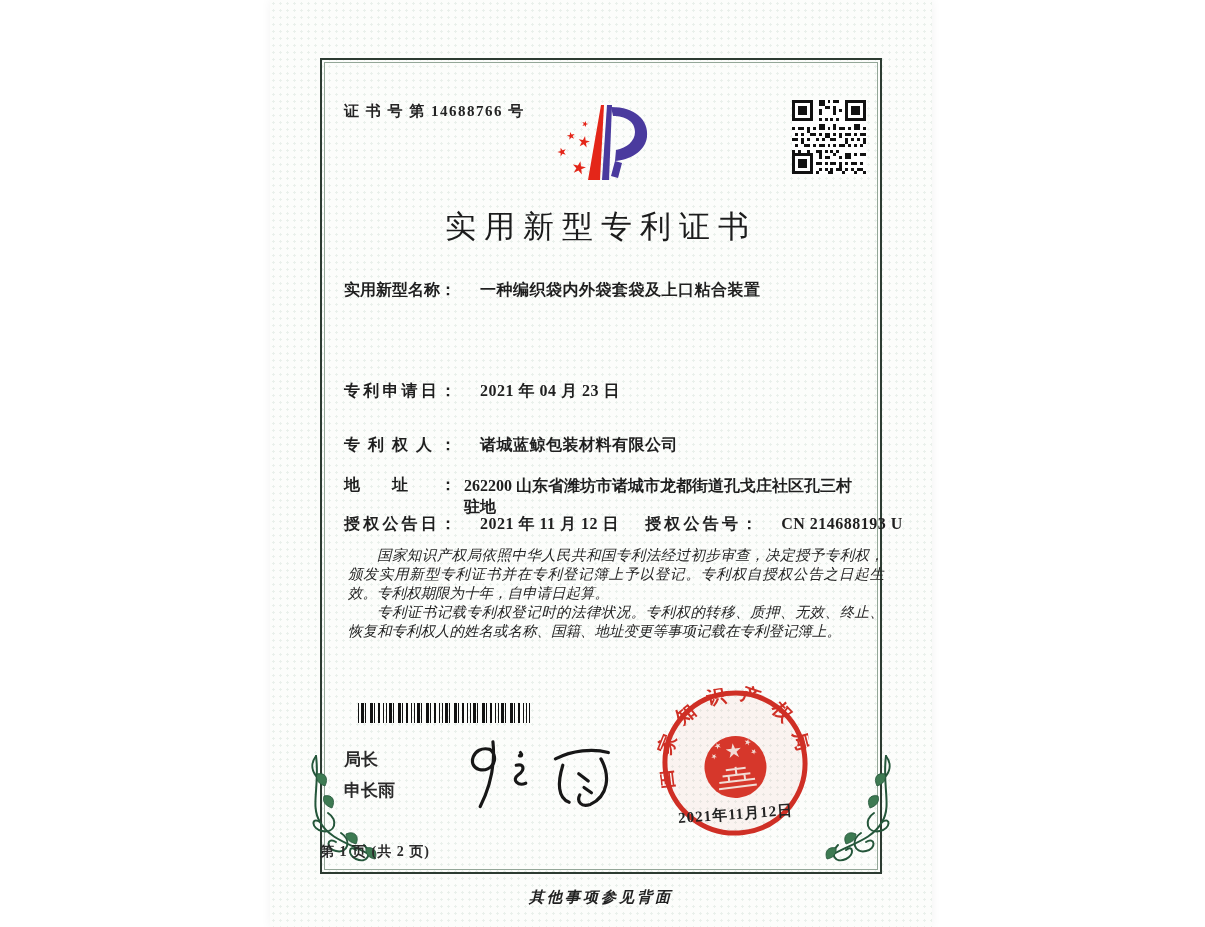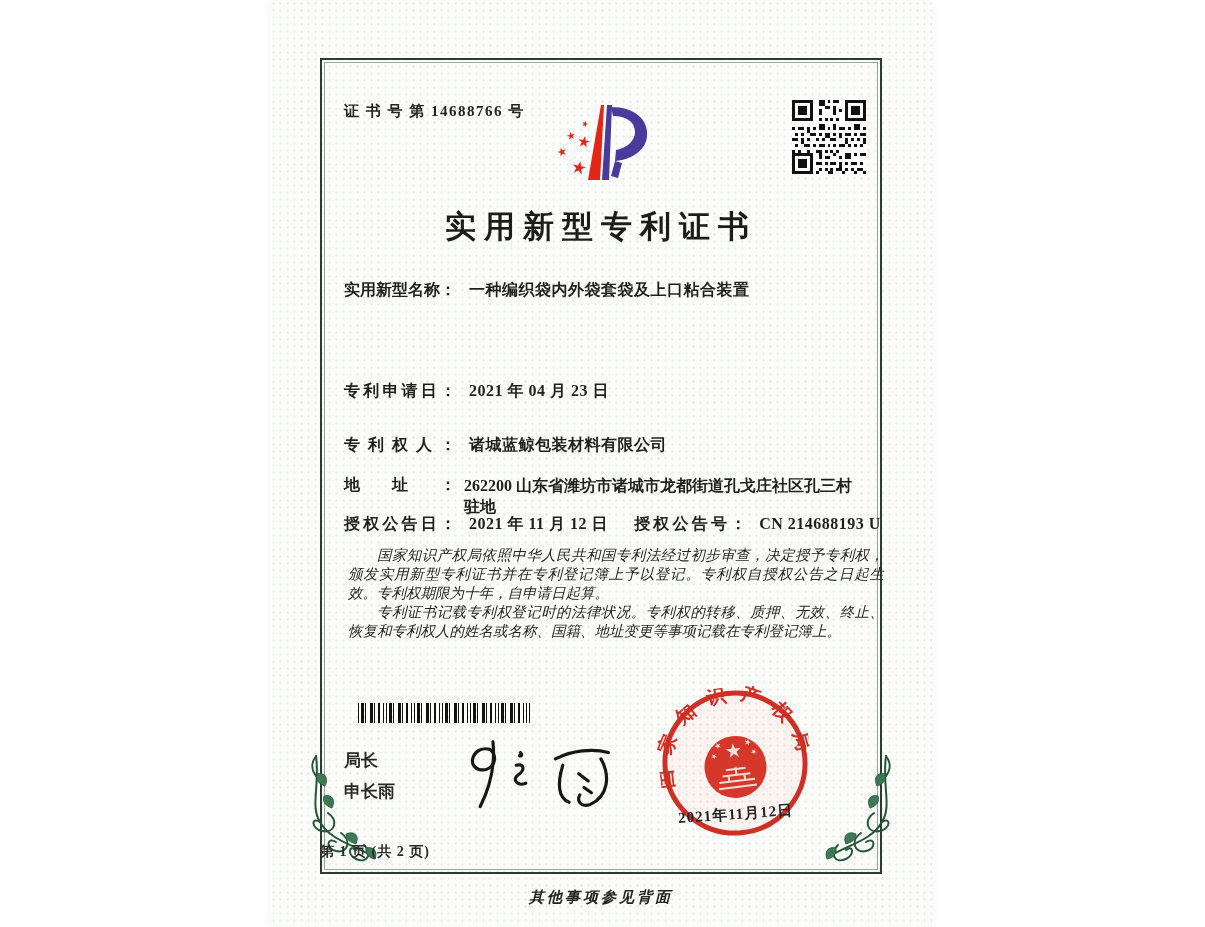--- a/index.html
+++ b/index.html
@@ -32,33 +32,33 @@
   
   .cert-no {
     position:absolute; left:74px; top:102px;
     font-size:15px; font-weight:700; letter-spacing:1.5px; color:#232323;
     white-space:nowrap;
   }
   .logo { position:absolute; left:265px; top:80px; width:130px; height:115px; }
   .qr   { position:absolute; left:522px; top:100px; width:74px; height:74px; }
   .title {
     position:absolute; left:50px; top:206px; width:562px;
-    text-align:center; font-size:31px; font-weight:700;
+    text-align:center; font-size:31px; font-weight:400;
     letter-spacing:8px; color:#1c1c1c; white-space:nowrap;
   }
   
   .field {
     position:absolute; left:74px;
     font-size:16px; font-weight:700; color:#1f1f1f; white-space:nowrap;
   }
   .flabel {
     display:inline-block; width:112px;
     text-align:justify; text-align-last:justify; vertical-align:top;
   }
-  .fvalue { margin-left:13px; letter-spacing:0.5px; }
+  .fvalue { margin-left:24px; letter-spacing:0.5px; }
   .addr-value { display:inline-block; margin-left:8px; white-space:normal; width:392px; line-height:21px; vertical-align:top; }
   .g2 { margin-left:26px;font-family:Liberation Serif, serif; }
   
   .legal {
     position:absolute; left:78px; top:546px; width:536px;
     font-size:14.5px; line-height:19px; font-style:italic; font-weight:500;
     color:#242424; text-align:justify;
   }
   .legal p { text-indent:2em; }
   
@@ -68,21 +68,21 @@
       #111 0 1.5px, transparent 1.5px 3px,
       #111 3px 6px, transparent 6px 7.5px,
       #111 7.5px 8.5px, transparent 8.5px 12px,
       #111 12px 15px, transparent 15px 16px,
       #111 16px 17px, transparent 17px 20px,
       #111 20px 22.5px, transparent 22.5px 25px,
       #111 25px 26px, transparent 26px 28px);
   }
   .signer {
     position:absolute; left:74px; top:745px;
-    font-family:Liberation Sans, sans-serif; font-weight:700;
+    font-family:Liberation Mono, monospace; font-weight:700;
     font-size:17px; color:#2a2a2a; line-height:31px;
   }
   .signature { position:absolute; left:188px; top:736px; width:180px; height:86px; }
   .seal { position:absolute; left:389px; top:687px; width:152px; height:152px; transform:rotate(-7deg); }
   .seal-date {
     position:absolute; left:408px; top:803px; width:170px;
     font-size:15px; font-weight:700; color:#242424; letter-spacing:1px;
     transform:rotate(-4deg); white-space:nowrap;
   }
   .page-info {

